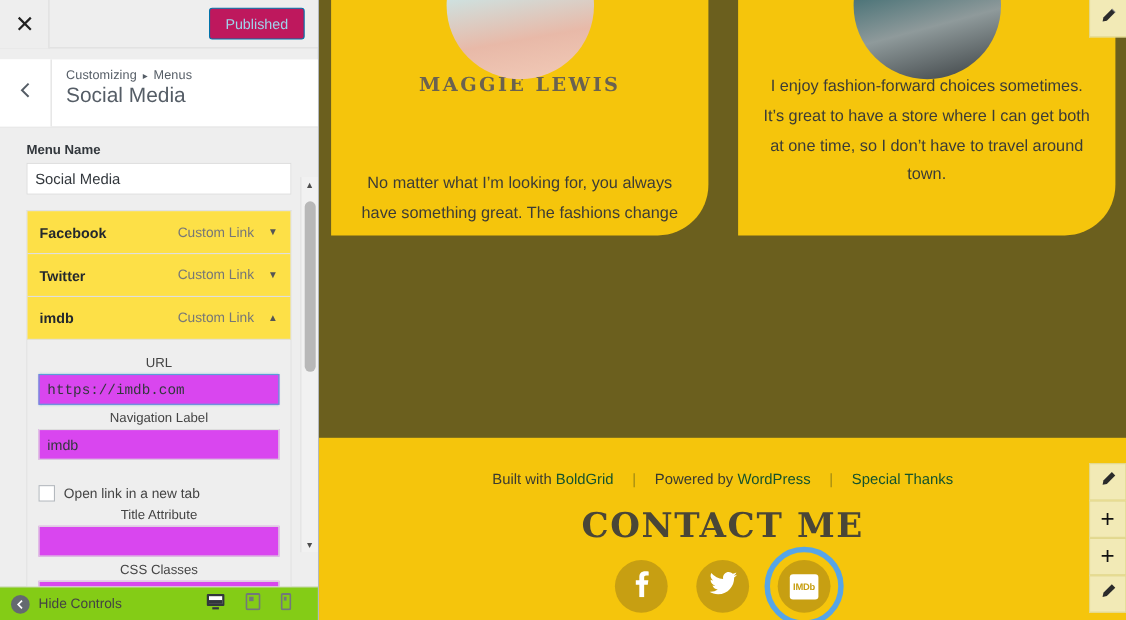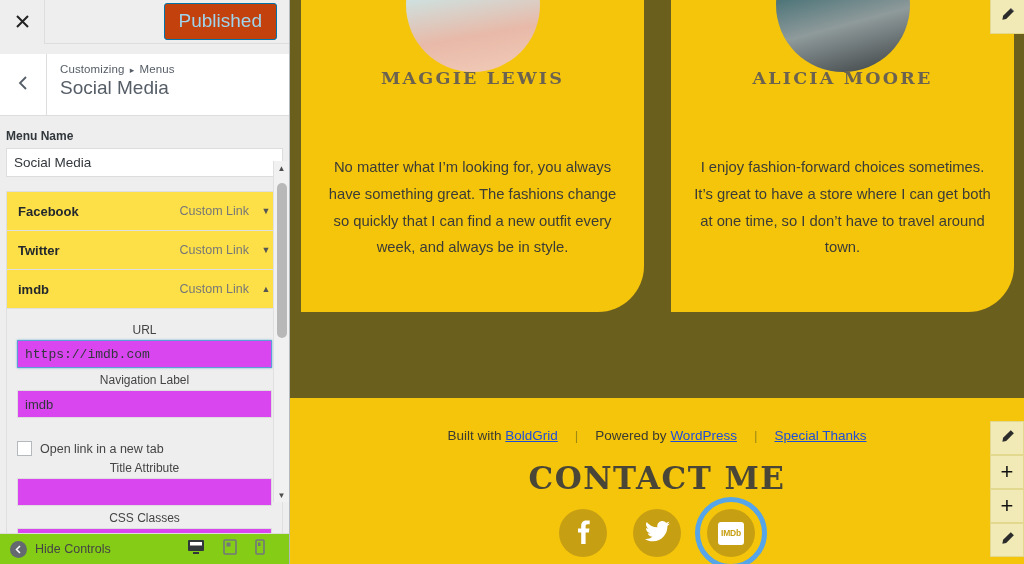--- a/index.html
+++ b/index.html
@@ -27,23 +27,23 @@
   }
   .close-btn {
     width: 45px; height: 44px;
     display: flex; align-items: center; justify-content: center;
     border-right: 1px solid #ddd;
     background: #eeeeee; cursor: pointer;
   }
   .close-btn svg { display:block; }
   .topbar-spacer { flex: 1; }
   .published-btn {
-    background: #c2410c; color: #9fd4ec;
+    background: #be185d; color: #9fd4ec;
     border: 1px solid #0073aa; border-radius: 3px;
-    font-size: 19px; padding: 6px 14px;
+    font-size: 13px; padding: 6px 14px;
     margin-right: 12px; cursor: default;
     font-family: "Liberation Sans", sans-serif;
     line-height: 1.2;
   }
 
   .sb-header {
     background: #fff; display: flex;
     border-bottom: 1px solid #ddd;
     flex: 0 0 62px; position: relative; margin-top: 10px;
   }
@@ -57,21 +57,21 @@
   }
   .breadcrumb .sep { font-size: 9px; padding: 0 2px; }
   .panel-title {
     font-size: 19px; color: #555d66; font-weight: 400;
     margin-top: 1px; line-height: 1.25;
   }
 
   .sb-body {
     flex: 1; position: relative;
     background: #eeeeee; overflow: hidden;
-    padding: 0 6px;
+    padding: 0 24px;
   }
   .field-label {
     font-size: 12px; color: #32373c; font-weight: bold;
     margin: 13px 0 5px 0;
   }
   .text-input {
     width: 100%; height: 29px;
     border: 1px solid #ddd; background: #fff;
     font-size: 13.5px; color: #32373c;
     padding: 4px 7px;
@@ -137,21 +137,21 @@
   }
   .hc-label { font-size: 12.5px; color: #444; }
   .dev-icons { margin-left: auto; display: flex; gap: 18px; padding-right: 14px; }
   .dev-icons .dev { cursor: pointer; display:block; }
 
   
   .preview {
     flex: 1; height: 564px; position: relative;
     background: #6b5f1e; overflow: hidden;
   }
-  .cards { display: flex; gap: 27px; padding: 0 10px 0 11px; height: 312px; }
+  .cards { display: flex; gap: 27px; padding: 0 10px 0 11px; height: 214px; }
   .card {
     position: relative; flex: 1;
     background: #f5c50c;
     border-bottom-right-radius: 46px;
     padding: 0 22px;
     overflow: hidden;
   }
   .avatar {
     position: absolute; top: -62px; left: 50%;
     transform: translateX(-50%);
@@ -173,21 +173,21 @@
 
   .footer-strip {
     position: absolute; left: 0; right: 0; top: 398px; bottom: 0;
     background: #f5c50c;
   }
   .credits {
     display: flex; align-items: center; justify-content: center;
     gap: 17px; padding-top: 30px;
     font-size: 13.5px; color: #3a3a30;
   }
-  .credits a { color: #1d4ed8; text-decoration: underline; cursor: pointer; }
+  .credits a { color: #14532d; cursor: pointer; }
   .credits .divider { color: #a08a13; }
   .contact-title {
     text-align: center; margin-top: 17px;
     font-family: "DejaVu Serif", serif;
     font-size: 31px; font-weight: bold;
     letter-spacing: 1.5px; color: #4a4637;
   }
   .socials {
     display: flex; justify-content: center; align-items: center;
     gap: 26px; margin-top: 13px;
@@ -342,21 +342,20 @@
   <div class="preview">
 
     <div class="cards">
       <div class="card">
         <div class="avatar av1"></div>
         <div class="card-name">MAGGIE LEWIS</div>
         <div class="card-text">No matter what I’m looking for, you always have something great. The fashions change so quickly that I can find a new outfit every week, and always be in style.</div>
       </div>
       <div class="card">
         <div class="avatar av2"></div>
-        <div class="card-name">ALICIA MOORE</div>
         <div class="card-text">I enjoy fashion-forward choices sometimes. It’s great to have a store where I can get both at one time, so I don’t have to travel around town.</div>
       </div>
     </div>
 
     <div class="footer-strip">
       <div class="credits">
         <span>
           <span>Built with </span><a>BoldGrid</a>
         </span>
         <span class="divider">|</span>

